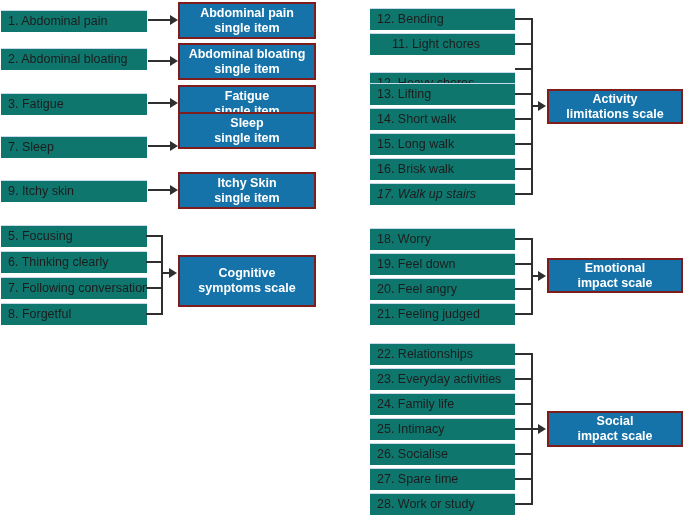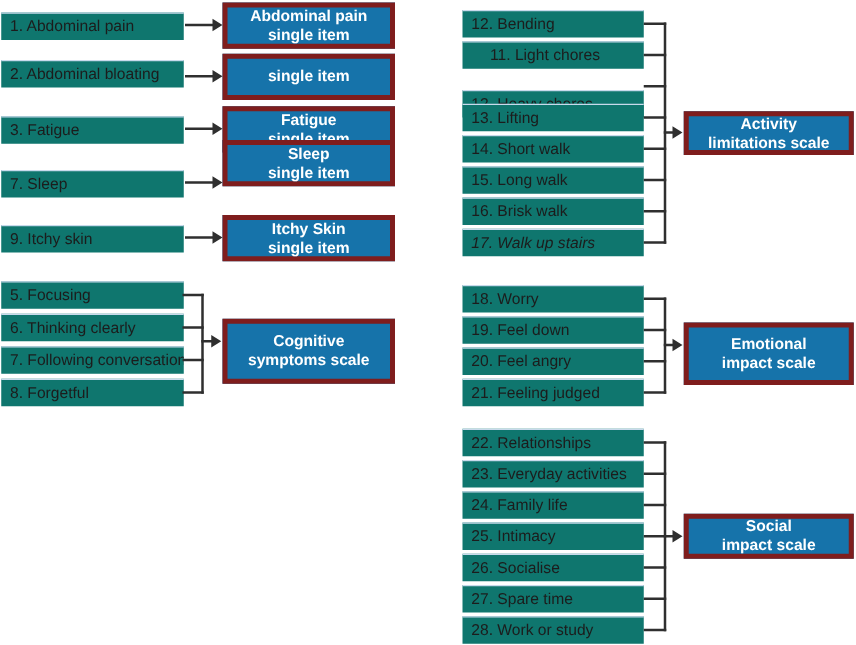--- a/index.html
+++ b/index.html
@@ -8,21 +8,21 @@
     font-family:"Liberation Sans", sans-serif;
   }
   .item{
     position:absolute;width:146px;height:22px;background:#0f766e;
     border-top:1px solid #c8daec;box-sizing:border-box;
     color:#1c1c1c;font-size:12.5px;line-height:21px;padding-left:7px;
     white-space:nowrap;overflow:hidden;
   }
   .item-r{left:370px;width:145px;}
   .scale{
-    position:absolute;background:#1673aa;border:4px solid #7f1d1d;box-sizing:border-box;
+    position:absolute;background:#1673aa;border:2px solid #7f1d1d;box-sizing:border-box;
     color:#ffffff;font-weight:bold;font-size:12.5px;line-height:15px;
     display:flex;flex-direction:column;align-items:center;justify-content:center;
     text-align:center;
   }
   .scale span{display:block;}
   .hline{position:absolute;height:2px;background:#2f2f2f;}
   .vline{position:absolute;width:2px;background:#2f2f2f;}
   .ahead{
     position:absolute;width:0;height:0;
     border-top:5px solid transparent;border-bottom:5px solid transparent;
@@ -38,20 +38,21 @@
   <div class="item" style="left:1px;top:48px;">2. Abdominal bloating</div>
   <div class="item" style="left:1px;top:93px;">3. Fatigue</div>
   <div class="item" style="left:1px;top:136px;">7. Sleep</div>
   <div class="item" style="left:1px;top:180px;">9. Itchy skin</div>
 
   <div class="scale" style="left:178px;top:2px;width:138px;height:37px;">
     <span>Abdominal pain</span>
     <span>single item</span>
   </div>
   <div class="scale" style="left:178px;top:43px;width:138px;height:37px;">
+    <span>Abdominal bloating</span>
     <span>single item</span>
   </div>
   <div class="scale" style="left:178px;top:85px;width:138px;height:37px;">
     <span>Fatigue</span>
     <span>single item</span>
   </div>
   <div class="scale" style="left:178px;top:112px;width:138px;height:37px;">
     <span>Sleep</span>
     <span>single item</span>
   </div>
@@ -121,21 +122,21 @@
   <div class="item item-r" style="top:303px;">21. Feeling judged</div>
 
   <div class="hline" style="left:515px;top:238px;width:18px;"></div>
   <div class="hline" style="left:515px;top:263px;width:18px;"></div>
   <div class="hline" style="left:515px;top:288px;width:18px;"></div>
   <div class="hline" style="left:515px;top:313px;width:18px;"></div>
   <div class="vline" style="left:531px;top:238px;height:77px;"></div>
   <div class="hline" style="left:531px;top:275px;width:8px;"></div>
   <div class="ahead" style="left:538px;top:271px;"></div>
 
-  <div class="scale" style="left:547px;top:258px;width:136px;height:50px;">
+  <div class="scale" style="left:547px;top:258px;width:136px;height:35px;">
     <span>Emotional</span>
     <span>impact scale</span>
   </div>
 
   <div class="item item-r" style="top:343px;">22. Relationships</div>
   <div class="item item-r" style="top:368px;">23. Everyday activities</div>
   <div class="item item-r" style="top:393px;">24. Family life</div>
   <div class="item item-r" style="top:418px;">25. Intimacy</div>
   <div class="item item-r" style="top:443px;">26. Socialise</div>
   <div class="item item-r" style="top:468px;">27. Spare time</div>

